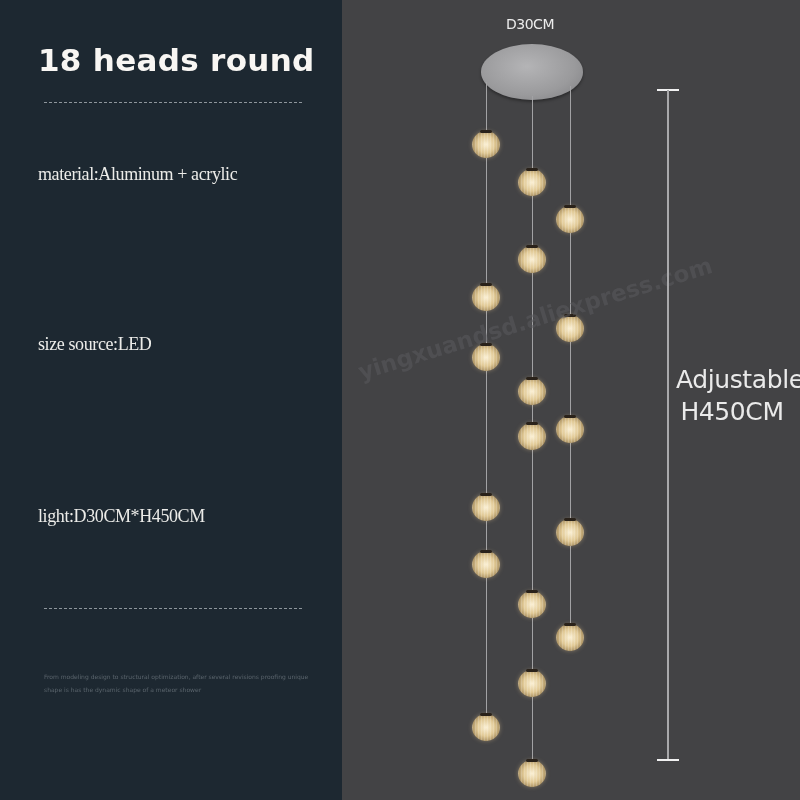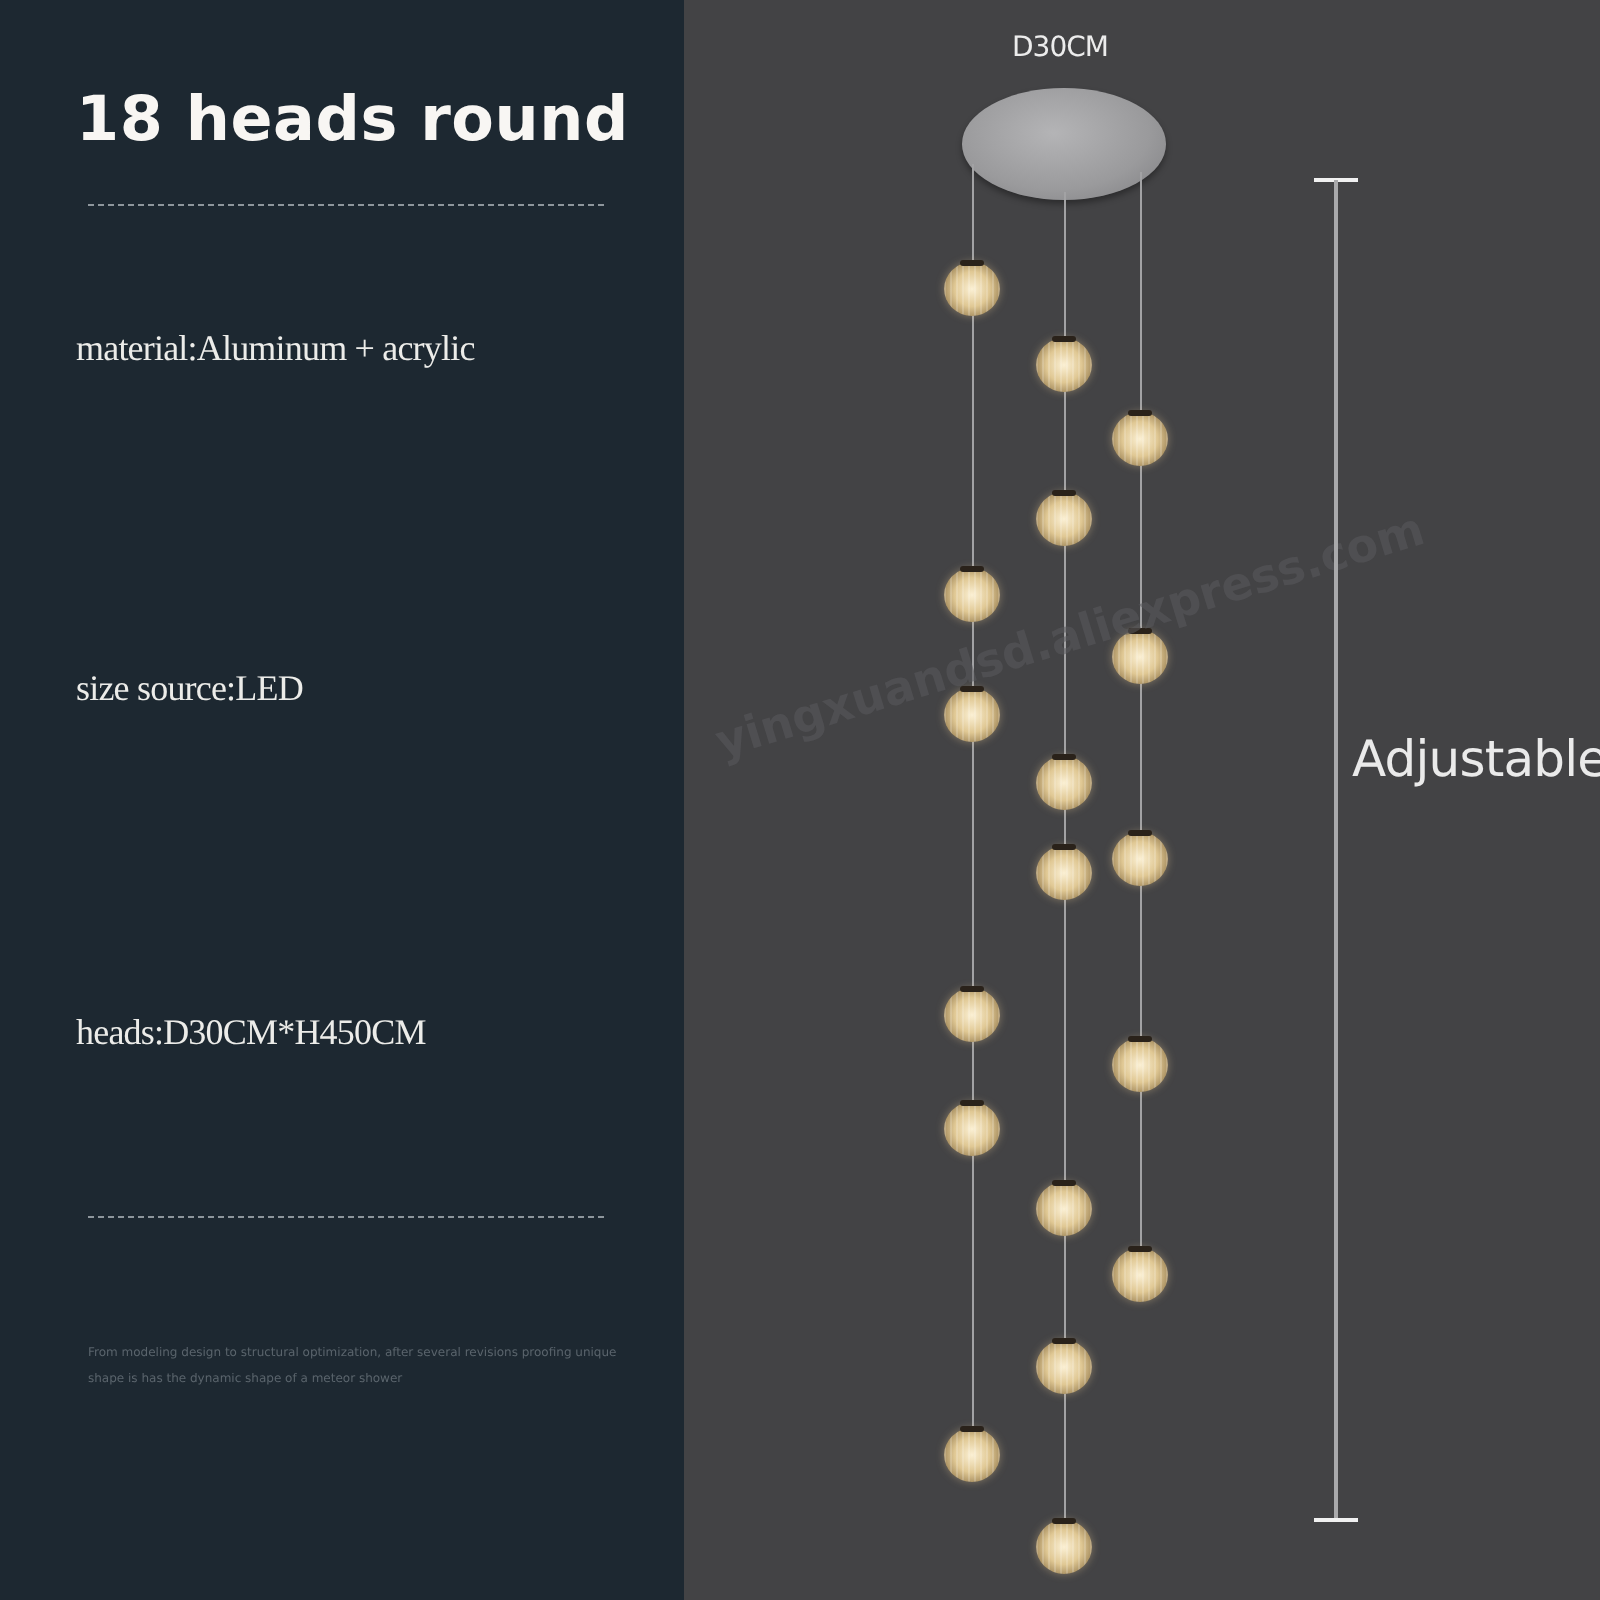--- a/index.html
+++ b/index.html
@@ -27,21 +27,21 @@
 </style>
 </head>
 <body>
 
 <div class="canvas">
   <div class="left-panel">
     <div class="title">18 heads round</div>
     <div class="dash" style="top:102px"></div>
     <div class="spec" style="top:164px">material:Aluminum + acrylic</div>
     <div class="spec" style="top:334px">size source:LED</div>
-    <div class="spec" style="top:506px">heads:D30CM*H450CM</div>
+    <div class="spec" style="top:506px">light:D30CM*H450CM</div>
     <div class="dash" style="top:608px"></div>
     <div class="blurb">From modeling design to structural optimization, after several revisions proofing unique shape is has the dynamic shape of a meteor shower</div>
   </div>
 
   <div class="right-panel"></div>
 
   <div class="dim-top">D30CM</div>
   <div class="canopy"></div>
 
   <div class="cord" style="left:486px;top:82px;height:640px"></div>
@@ -69,14 +69,15 @@
   <div class="globe" style="left:556px;top:519px"></div>
   <div class="globe" style="left:556px;top:624px"></div>
 
   <div class="watermark">yingxuandsd.aliexpress.com</div>
 
   <div class="dim-cap" style="top:89px"></div>
   <div class="dim-line"></div>
   <div class="dim-cap" style="top:759px"></div>
   <div class="dim-label">
     <div>Adjustable</div>
+    <div>H450CM</div>
   </div>
 </div>
 
 </body></html>

